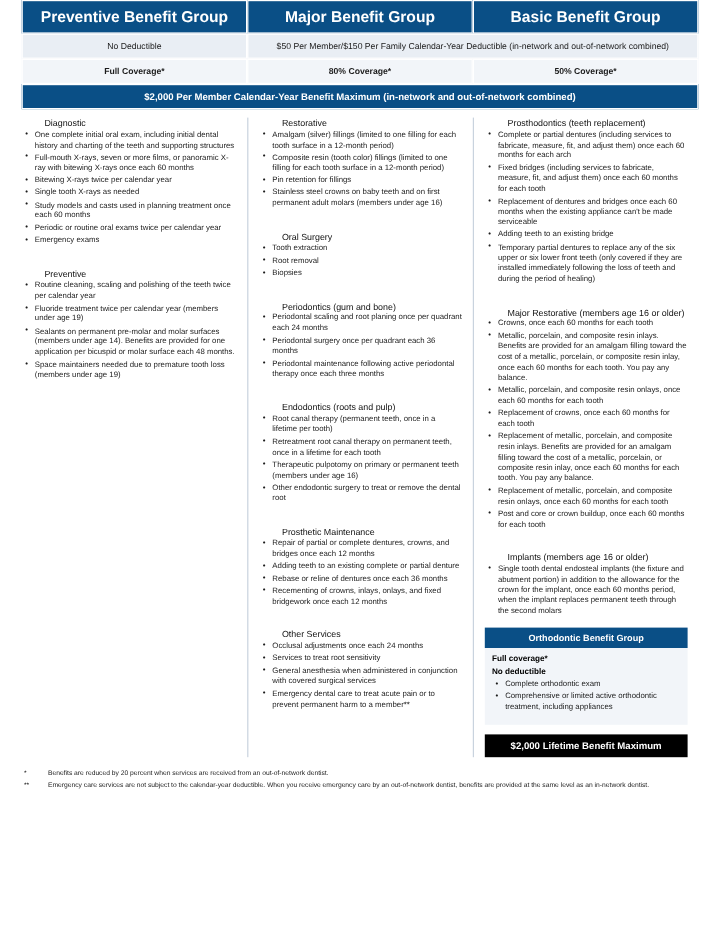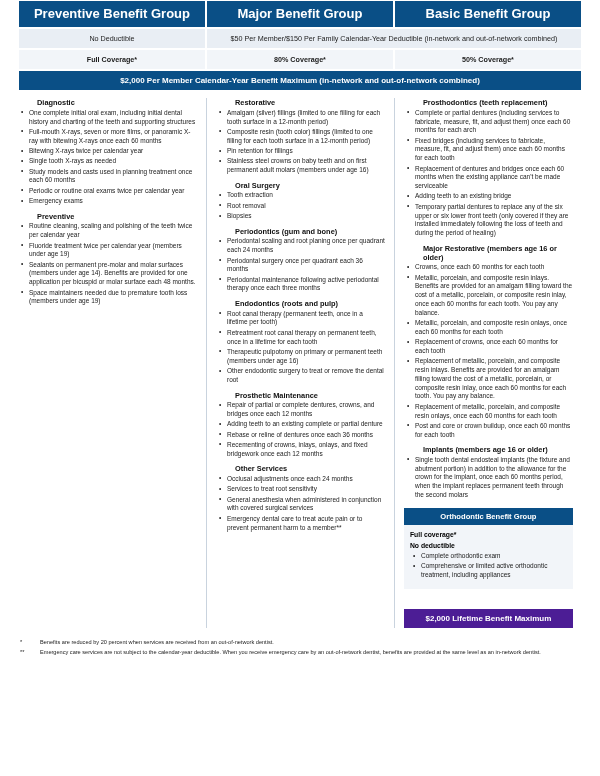--- a/index.html
+++ b/index.html
@@ -92,27 +92,27 @@
   .bcol {
     width: 33.33%;
     padding-right: 9px;
     position: relative;
   }
   .bcol.sep {
     border-left: 1px solid #c9d3de;
     padding-left: 9px;
   }
   .sec-title {
-    font-weight: bold;
+    font-weight: normal;
     font-size: 7.4px;
     color: #111;
     margin: 0 0 1.5px 0;
     padding-left: 19px;
   }
-  .sec-title.spaced { margin-top: 6px; }
+  .sec-title.spaced { margin-top: 18px; }
   ul.bl {
     list-style: none;
     margin: 0 0 0 0;
     padding: 0 0 0 7px;
   }
   ul.bl li {
     position: relative;
     font-size: 6.5px;
     line-height: 1.35;
     color: #1b1b1b;
@@ -144,27 +144,27 @@
     background: #f2f5f9;
     padding: 5px 6px 7px 6px;
   }
   .ortho-body .lead {
     font-size: 6.8px;
     font-weight: bold;
     line-height: 1.35;
     margin-bottom: 2px;
   }
   .ortho-max {
-    background: #4c1d95;
+    background: #000000;
     color: #fff;
     font-weight: bold;
     font-size: 8px;
     text-align: center;
     padding: 5px 3px;
-    margin-top: 20px;
+    margin-top: 8px;
   }
 
   
   .footnotes {
     padding: 10px 18px 0 18px;
   }
   .fn-row {
     display: flex;
     font-size: 5.6px;
     line-height: 1.45;

